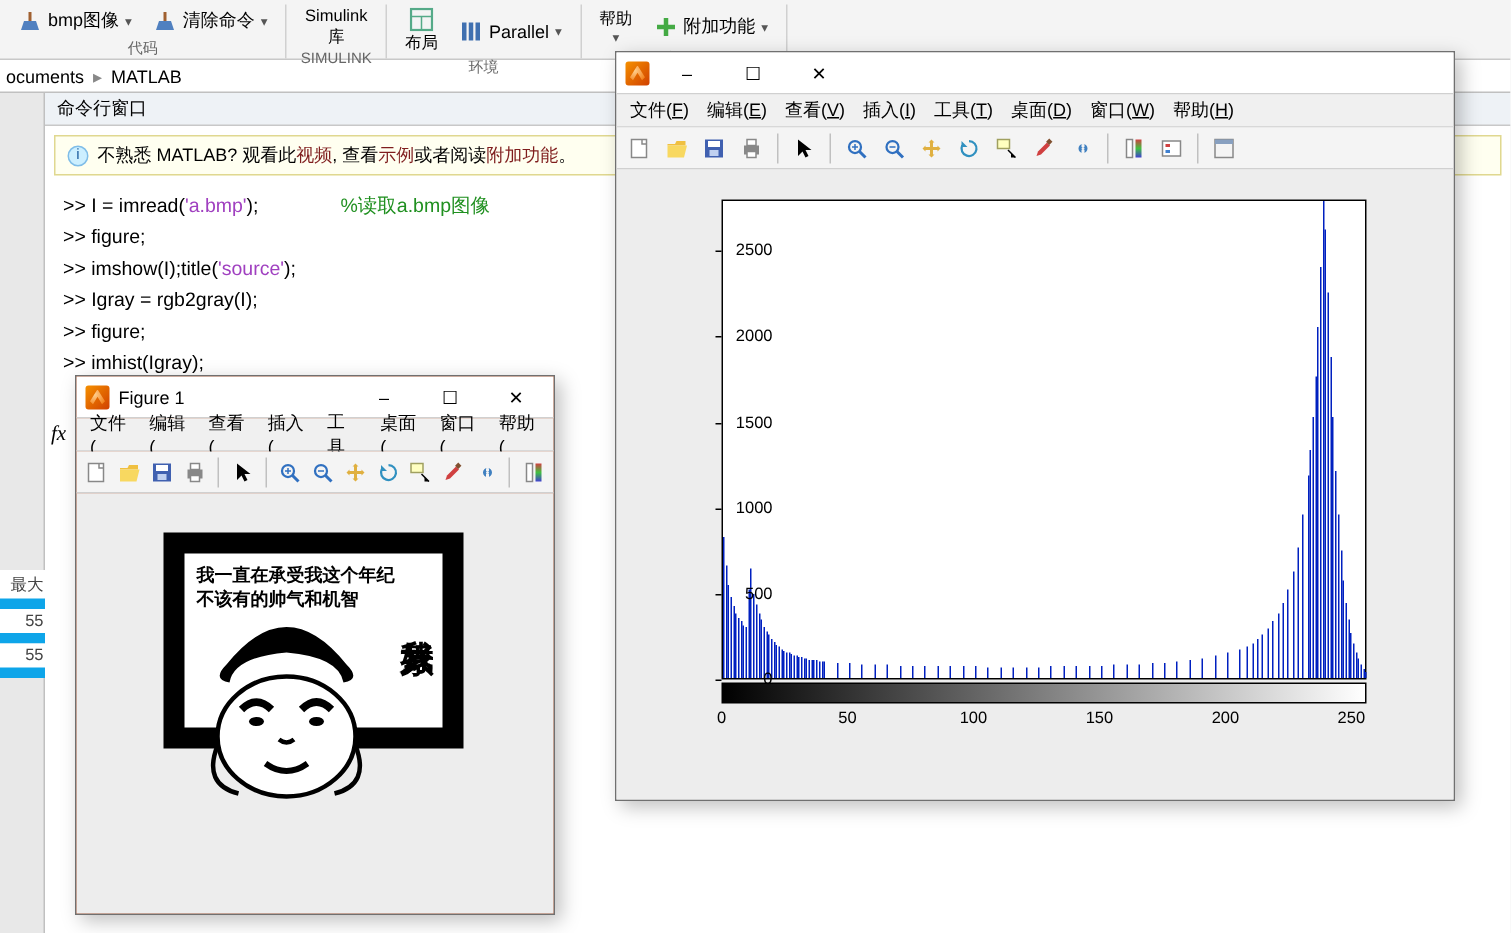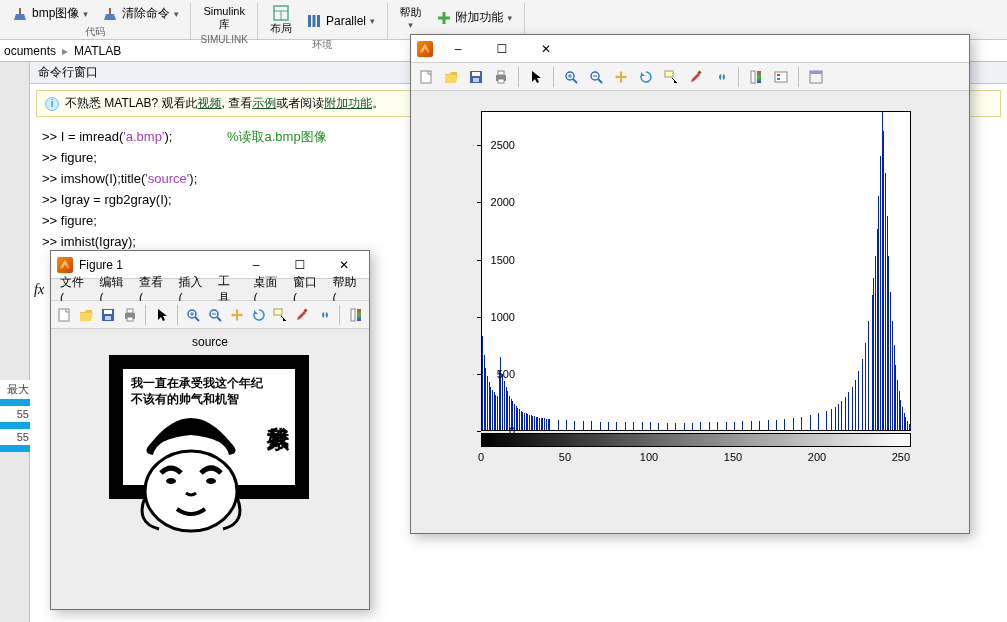--- a/index.html
+++ b/index.html
@@ -19,21 +19,21 @@
   .pathbar span.sep { margin: 0 6px; color: #888; }
 
   
   .main { display: flex; height: 560px; }
   .leftcol { width: 30px; background: #e8e8e8; border-right: 1px solid #c0c0c0; }
   .cmdarea { flex: 1; display: flex; flex-direction: column; background: #fff; position: relative; }
 
   .cmdtitle { height: 22px; background: #eef2f6; border-bottom: 1px solid #c8c8c8; padding-left: 8px; display: flex; align-items: center; font-size: 12px; }
   .infobar { margin: 6px; padding: 4px 8px; background: #fffff0; border: 1px solid #e0d890; display: flex; align-items: center; gap: 6px; font-size: 12px; }
   .infoicon { width: 14px; height: 14px; border-radius: 50%; background: #ccefff; border:1px solid #7fbde8; color:#2060a0; font-size:10px; display:flex;align-items:center;justify-content:center; }
-  .infobar a { color: #14532d; text-decoration: underline; cursor: pointer; }
+  .infobar a { color: #7f1d1d; cursor: pointer; }
 
   .code { font-family: Consolas, "Courier New", monospace; font-size: 13px; padding: 4px 12px; line-height: 20px; white-space: pre; }
   .code .p { color: #000; }
   .code .s { color: #a040c0; }
   .code .c { color: #209020; }
   .fx { position:absolute; left:4px; top:220px; font-style:italic; font-family: "Times New Roman"; font-size:14px; }
 
   
   .wsslice { position:absolute; left:0; top:380px; width:30px; font-size:11px; color:#444; }
   .wsslice div { padding:2px 1px; border-bottom:7px solid #0ea5e9; background:#fff; text-align:right; overflow:hidden; }
@@ -371,21 +371,20 @@
               <stop offset=".5" stop-color="#40c040"></stop>
               <stop offset="1" stop-color="#4040d0"></stop>
             </linearGradient>
           </defs>
           <rect x="3" y="2" width="4" height="12" fill="#fff" stroke="#888"></rect>
           <rect x="9" y="2" width="4" height="12" fill="url(#g)"></rect>
         </svg>
       </div>
     </div>
   <div class="figcanvas">
-    <div class="figtitle">source</div>
     <div class="imgbox">
       <div class="imgwhite">
         <div class="cntxt">
           <div>我一直在承受我这个年纪</div>
           <div>不该有的帅气和机智</div>
         </div>
         <div class="sidetxt">我好累</div>
         <svg class="face" viewBox="0 0 120 120">
           <path d="M20 30 Q60 -20 100 30 L100 30 Q110 40 98 42 Q95 25 60 22 Q25 25 22 42 Q10 40 20 30 Z" fill="#000"></path>
           <ellipse cx="60" cy="78" rx="46" ry="40" fill="#fff" stroke="#000" stroke-width="3"></ellipse>
@@ -403,20 +402,30 @@
   </div>
 </div>
 
 <div class="figwin fig2">
   <div class="titlebar">
     <div class="mlicon"></div>
     <div class="winbtn">–</div>
     <div class="winbtn">☐</div>
     <div class="winbtn">✕</div>
   </div>
+  <div class="menubar" id="fig2menu">
+      <span>文件(<u>F</u>)</span>
+      <span>编辑(<u>E</u>)</span>
+      <span>查看(<u>V</u>)</span>
+      <span>插入(<u>I</u>)</span>
+      <span>工具(<u>T</u>)</span>
+      <span>桌面(<u>D</u>)</span>
+      <span>窗口(<u>W</u>)</span>
+      <span>帮助(<u>H</u>)</span>
+    </div>
   <div class="toolbar" id="tb2">
       <div class="tbtn">
         <svg width="16" height="16" viewBox="0 0 16 16">
           <defs>
             <linearGradient id="g" x1="0" y1="0" x2="0" y2="1">
               <stop offset="0" stop-color="#d04040"></stop>
               <stop offset=".5" stop-color="#40c040"></stop>
               <stop offset="1" stop-color="#4040d0"></stop>
             </linearGradient>
           </defs>

